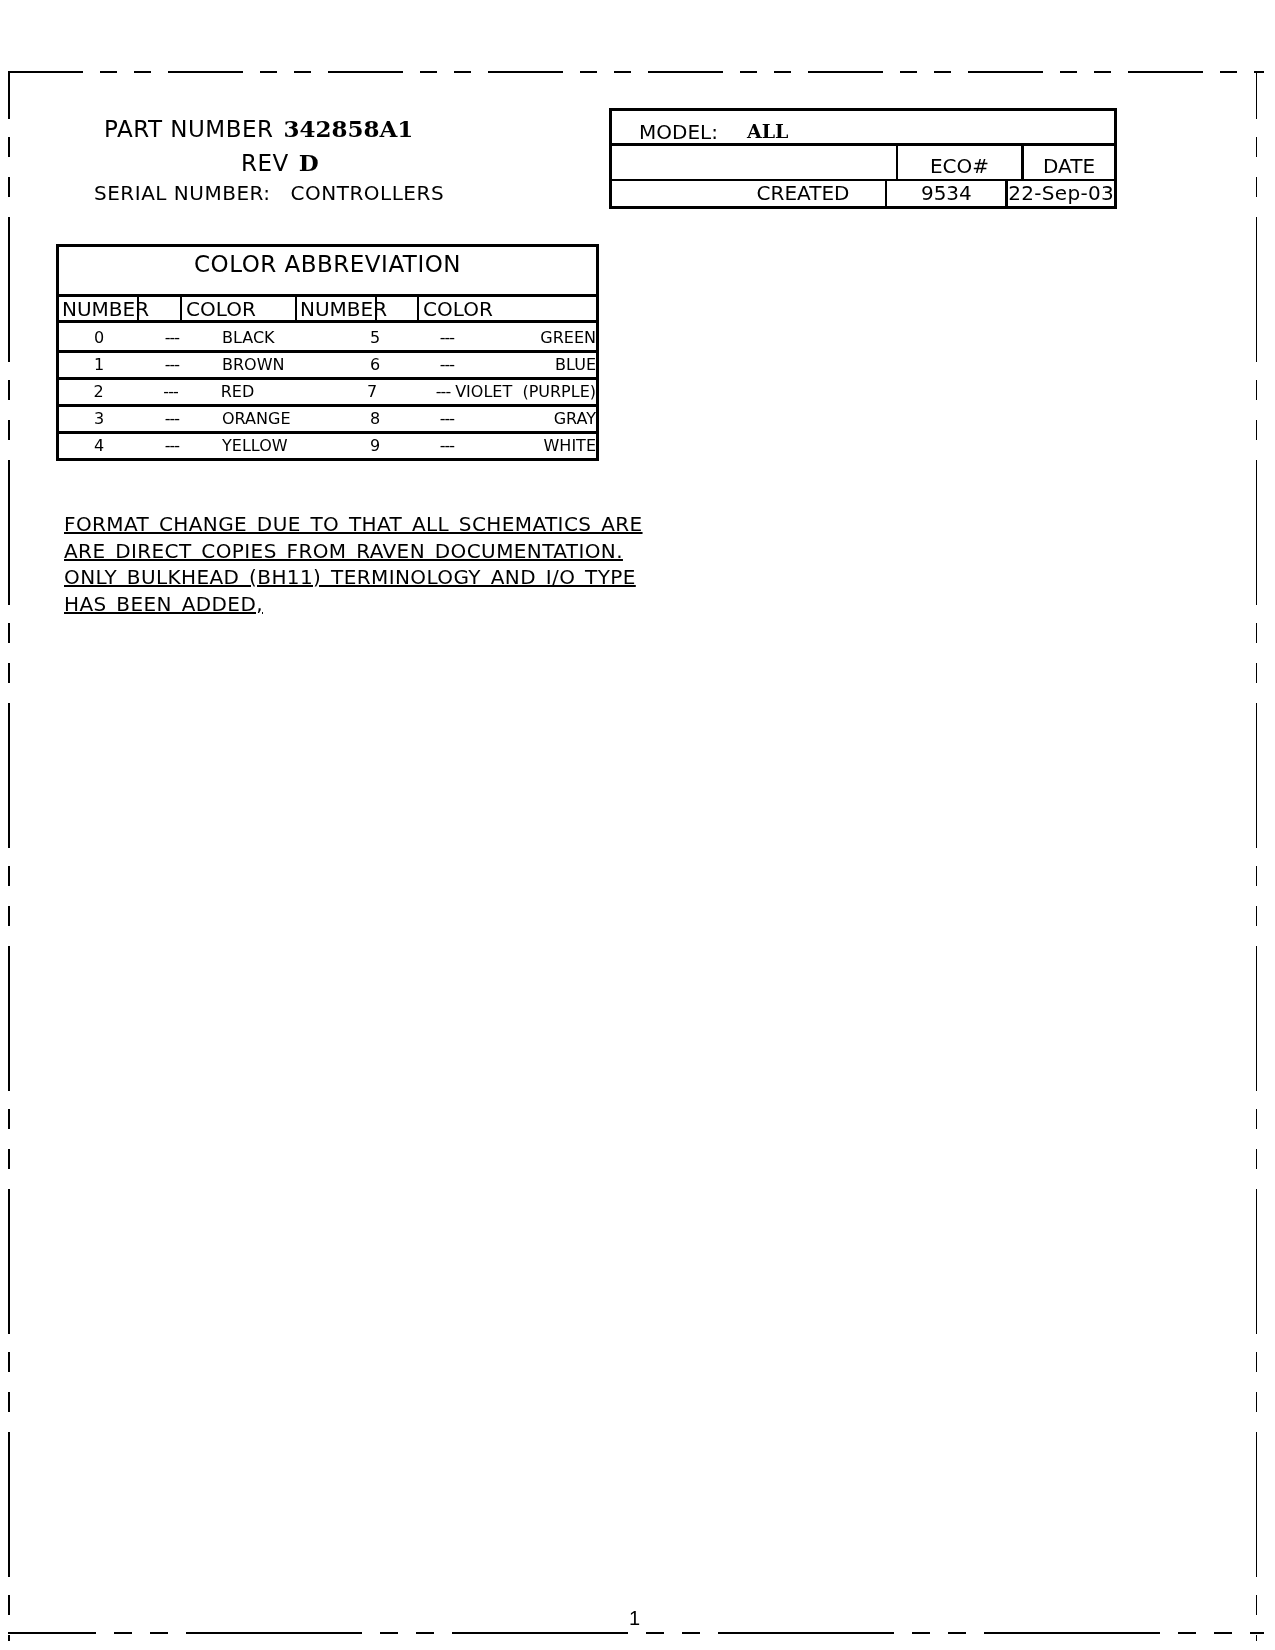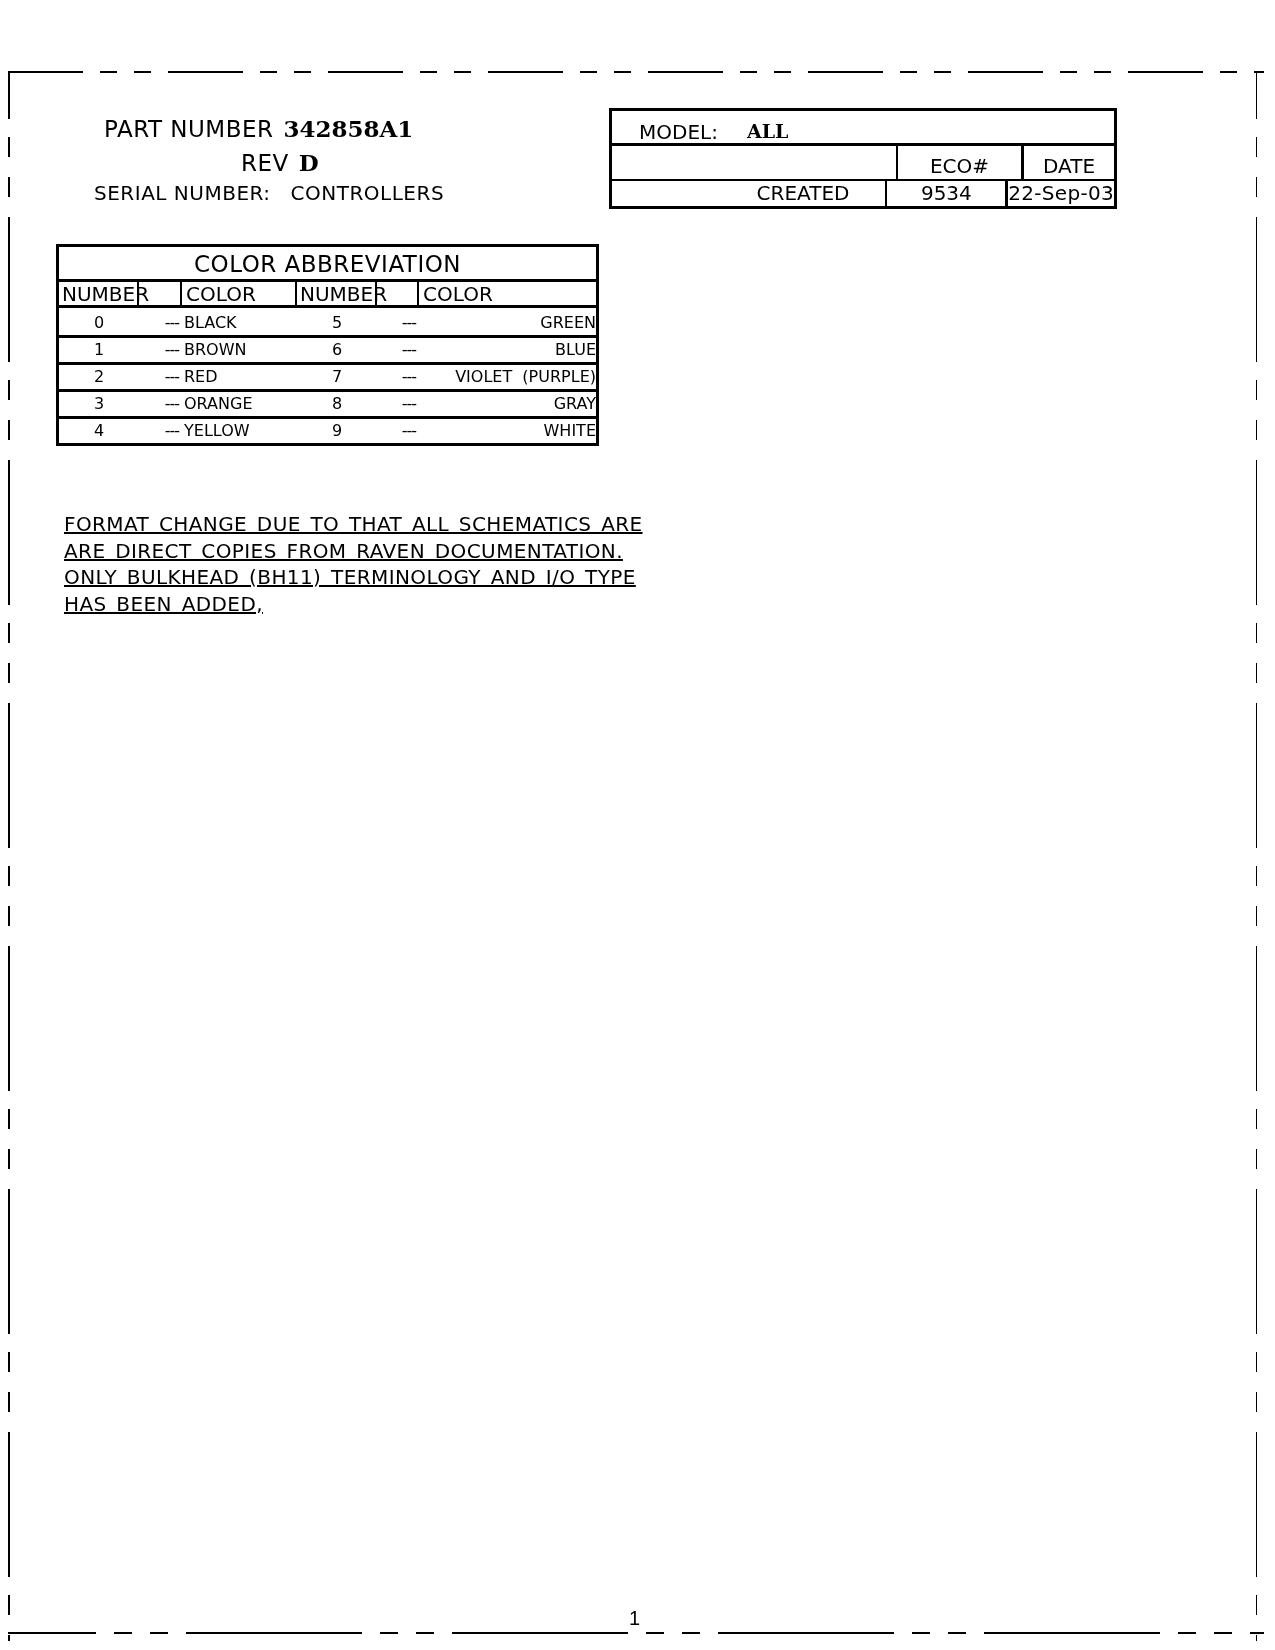--- a/index.html
+++ b/index.html
@@ -124,21 +124,21 @@
     
     .color-table {
       position: absolute;
       left: 56px;
       top: 244px;
       width: 543px;
       border: 3px solid #000;
       box-sizing: border-box;
     }
     .ct-title {
-      height: 35px;
+      height: 50px;
       border-bottom: 3px solid #000;
       text-align: center;
       font-size: 23px;
       line-height: 35px;
       letter-spacing: 0.5px;
       box-sizing: border-box;
     }
     .ct-head {
       height: 26px;
       display: flex;
@@ -164,21 +164,21 @@
       height: 27px;
       display: flex;
       box-sizing: border-box;
       font-size: 16px;
       align-items: flex-end;
       padding-bottom: 3px;
     }
     .ct-row + .ct-row { border-top: 3px solid #000; }
     .ct-row .num1 { width: 80px; text-align: center; }
     .ct-row .dash1 { width: 45px; text-align: right; padding-right: 5px; box-sizing: border-box; letter-spacing: -1px; }
-    .ct-row .col1 { width: 113px; padding-left: 0; }
+    .ct-row .col1 { width: 113px; padding-left: 0; margin-left: 38px; }
     .ct-row .num2 { width: 80px; text-align: center; }
     .ct-row .dash2 { width: 44px; text-align: right; padding-right: 5px; box-sizing: border-box; letter-spacing: -1px; }
     .ct-row .col2 { flex: 1; white-space: pre; text-align: right; }
 
     
     .note {
       position: absolute;
       left: 64px;
       top: 511px;
       font-size: 20px;

